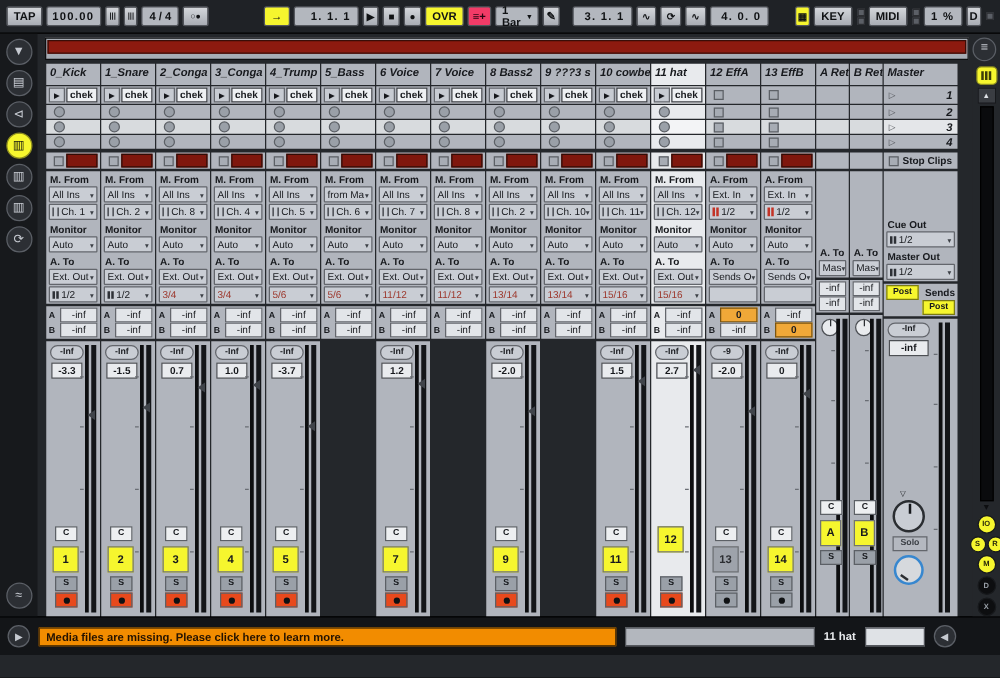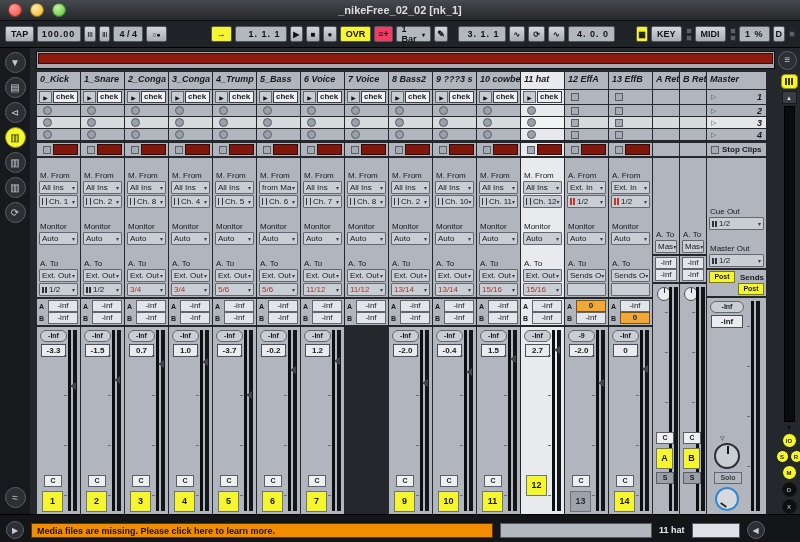--- a/index.html
+++ b/index.html
@@ -47,21 +47,21 @@
   .slot{height:14px;margin-bottom:1px;display:flex;align-items:center;padding:0 2px;gap:1px;}
   .slot.small{height:11px;}
   .slot.hl{background:#d8dbde;}
   .col.sel .slot.hl{background:#f3f4f6;}
   .playbtn{width:11px;height:10px;background:#c7cbd2;border:1px solid #63666c;font-size:6px;display:flex;align-items:center;justify-content:center;color:#16181c;flex:none;}
   .clipbox{flex:1;height:10px;background:#eef0f3;border:1px solid #3c3f44;font-weight:bold;font-size:8px;padding-left:2px;line-height:10px;overflow:hidden;}
   .circ{width:7px;height:7px;border-radius:50%;background:#9aa0a8;border:1px solid #5c6066;margin-left:4px;}
   .sqr{width:6px;height:6px;background:#a7acb4;border:1px solid #5c6066;margin-left:4px;flex:none;}
   .statusrow{height:13px;margin-top:2px;margin-bottom:2px;display:flex;align-items:center;padding:0 2px;gap:2px;}
   .redtrack{flex:1;height:9px;background:#7f170d;border:1px solid #300c06;}
-  .iolbl{height:10px;font-weight:normal;padding:13px 0 0 3px;white-space:nowrap;}
+  .iolbl{height:10px;font-weight:bold;padding:2px 0 0 3px;white-space:nowrap;}
   .iobox{height:11px;margin:0 2px 1px 2px;background:#c9cdd4;border:1px solid #63666c;border-radius:1px;
          display:flex;align-items:center;padding:0 2px;white-space:nowrap;overflow:hidden;position:relative;}
   .iobox .arr{margin-left:auto;font-size:6px;color:#3c4046;flex:none;}
   .iobox.redtxt{color:#9c372c;}
   .chico{width:3px;height:7px;border-left:1px solid #2e3136;border-right:1px solid #2e3136;margin-right:2px;flex:none;}
   .meterico{display:flex;gap:1px;margin-right:2px;flex:none;}
   .meterico i{width:2px;height:7px;background:#c33326;display:block;}
   .spk{display:flex;gap:1px;margin-right:2px;flex:none;}
   .spk i{width:2px;height:6px;background:#2e3136;display:block;}
   .sends{margin-top:2px;margin-bottom:2px;padding:1px 2px;}
@@ -124,26 +124,20 @@
           line-height:15px;padding-left:5px;box-sizing:border-box;white-space:nowrap;overflow:hidden;}
   .greybox{width:152px;height:15px;background:#b3b7be;border:1px solid #54575d;box-sizing:border-box;}
   .fclip{color:#e8eaed;font-size:9px;font-weight:bold;white-space:nowrap;}
   .minibox{width:48px;height:15px;background:#dfe2e6;border:1px solid #54575d;box-sizing:border-box;}
 </style>
 </head>
 <body>
 
 <div class="window">
 
-  <div class="titlebar">
-    <span class="tl red"></span>
-    <span class="tl yel"></span>
-    <span class="tl grn"></span>
-    <div class="titletext">_nikeFree_02_02  [nk_1]</div>
-  </div>
 
   <div class="toolbar">
     <div class="tbtn">TAP</div>
     <div class="tdisp num" style="width:44px">100.00</div>
     <div class="tbtn" style="width:15px;padding:0;font-size:6px">|||</div>
     <div class="tbtn" style="width:15px;padding:0;font-size:6px">|||</div>
     <div class="tdisp" style="width:36px">4 / 4</div>
     <div class="tbtn" style="font-size:7px">○●</div>
     <div class="sep" style="width:52px"></div>
     <div class="tbtn yellow" style="width:22px">→</div>
@@ -624,37 +618,20 @@
               <div class="sends seg">
                 <div class="srow">
                   <b>A</b>
                   <div class="valbox">-inf</div>
                 </div>
                 <div class="srow">
                   <b>B</b>
                   <div class="valbox">-inf</div>
                 </div>
               </div>
-              <div class="fader seg">
-                <div class="oval">-Inf</div>
-                <div class="volbox">-0.2</div>
-                <div class="fslot" style="left: 31px;"></div>
-                <div class="fmeter" style="left: 36px;"></div>
-                <div class="ftick" style="left: 27px; top: 28px;"></div>
-                <div class="ftick" style="left: 27px; top: 68px;"></div>
-                <div class="ftick" style="left: 27px; top: 118px;"></div>
-                <div class="ftick" style="left: 27px; top: 168px;"></div>
-                <div class="fhandle" style="left: 33px; top: 39px;"></div>
-                <div class="cbtn" style="top: 148px;">C</div>
-                <div class="actbtn" style="top: 164px;">6</div>
-                <div class="sbtn" style="top: 188px;">S</div>
-                <div class="armbtn midi" style="top: 201px;">
-                  <i></i>
-                </div>
-              </div>
             </div>
             <div class="col">
               <div class="hdr seg">6 Voice</div>
               <div class="slot seg">
                 <div class="playbtn">▶</div>
                 <div class="clipbox">chek</div>
               </div>
               <div class="slot small seg">
                 <div class="circ"></div>
               </div>
@@ -897,37 +874,20 @@
                 </div>
               </div>
               <div class="sends seg">
                 <div class="srow">
                   <b>A</b>
                   <div class="valbox">-inf</div>
                 </div>
                 <div class="srow">
                   <b>B</b>
                   <div class="valbox">-inf</div>
-                </div>
-              </div>
-              <div class="fader seg">
-                <div class="oval">-Inf</div>
-                <div class="volbox">-0.4</div>
-                <div class="fslot" style="left: 31px;"></div>
-                <div class="fmeter" style="left: 36px;"></div>
-                <div class="ftick" style="left: 27px; top: 28px;"></div>
-                <div class="ftick" style="left: 27px; top: 68px;"></div>
-                <div class="ftick" style="left: 27px; top: 118px;"></div>
-                <div class="ftick" style="left: 27px; top: 168px;"></div>
-                <div class="fhandle" style="left: 33px; top: 41px;"></div>
-                <div class="cbtn" style="top: 148px;">C</div>
-                <div class="actbtn" style="top: 164px;">10</div>
-                <div class="sbtn" style="top: 188px;">S</div>
-                <div class="armbtn midi" style="top: 201px;">
-                  <i></i>
                 </div>
               </div>
             </div>
             <div class="col">
               <div class="hdr seg">10 cowbe</div>
               <div class="slot seg">
                 <div class="playbtn">▶</div>
                 <div class="clipbox">chek</div>
               </div>
               <div class="slot small seg">

